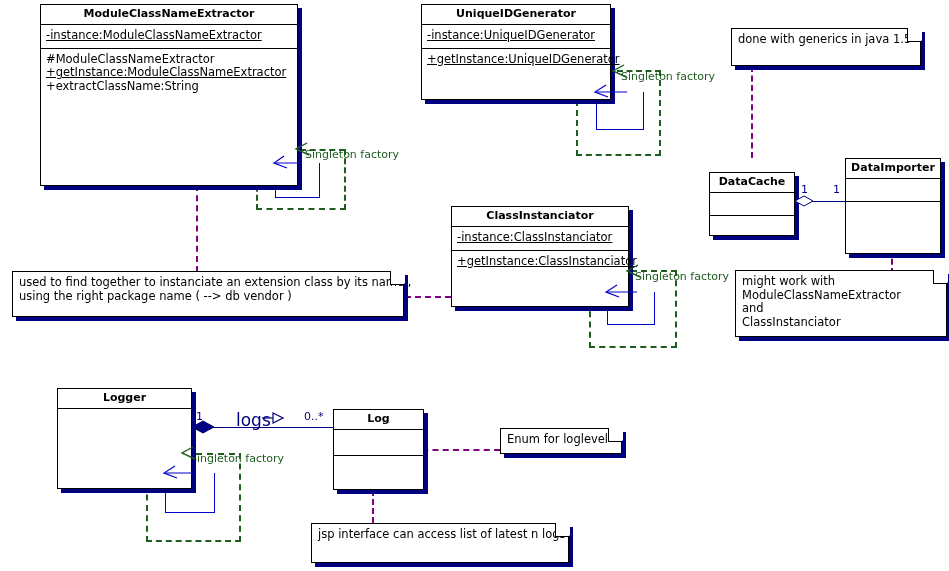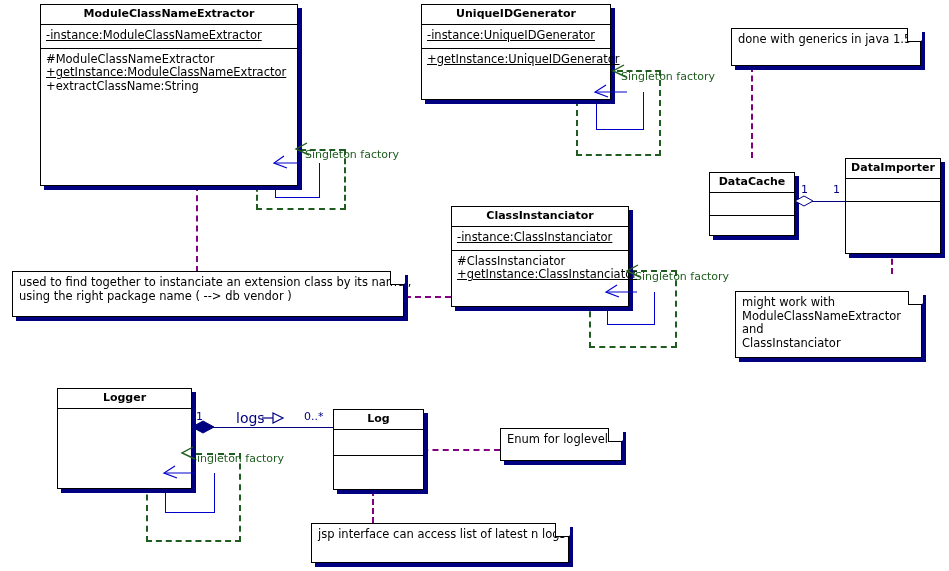--- a/index.html
+++ b/index.html
@@ -140,21 +140,21 @@
   }
   .mult{
     position:absolute;
     font-size:11px;
     color:#000080;
     white-space:nowrap;
     z-index:5;
   }
   .assoc-label{
     position:absolute;
-    font-size:14px;
+    font-size:17px;
     color:#000080;
     white-space:nowrap;
     z-index:5;
   }
   svg.overlay{
     position:absolute;
     left:0;top:0;
     width:949px;height:571px;
     pointer-events:none;
     z-index:8;
@@ -260,21 +260,20 @@
       <div class="member underline">+getInstance:UniqueIDGenerator</div>
     </div>
   </div>
 
   <div class="uml-class" style="left:451px;top:206px;width:178px;height:101px;">
     <div class="cls-name">ClassInstanciator</div>
     <div class="cls-compartment">
       <div class="member underline">-instance:ClassInstanciator</div>
     </div>
     <div class="cls-compartment">
-      <div class="member">#ClassInstanciator</div>
       <div class="member underline">+getInstance:ClassInstanciator</div>
     </div>
   </div>
 
   <div class="uml-class" style="left:709px;top:158px;width:86px;height:64px;margin-top:14px;">
     <div class="cls-name">DataCache</div>
     <div class="cls-compartment empty" style="height:22px;"></div>
     <div class="cls-compartment empty" style="height:42px;"></div>
   </div>
 
@@ -306,33 +305,33 @@
   <div class="uml-note" style="left:12px;top:271px;width:392px;height:46px;">
     <div class="note-shadow"></div>
     <div class="note-body">
       <div class="note-line">used to find together to instanciate an extension class by its name ,</div>
       <div class="note-line">using the right package name ( --&gt; db vendor )</div>
     </div>
     <div class="note-cut"></div>
     <div class="note-fold"></div>
   </div>
 
-  <div class="uml-note" style="left:735px;top:291px;width:187px;height:67px;">
+  <div class="uml-note" style="left:735px;top:270px;width:212px;height:67px;">
     <div class="note-shadow"></div>
     <div class="note-body">
       <div class="note-line">might work with</div>
       <div class="note-line">ModuleClassNameExtractor</div>
       <div class="note-line">and</div>
       <div class="note-line">ClassInstanciator</div>
     </div>
     <div class="note-cut"></div>
     <div class="note-fold"></div>
   </div>
 
-  <div class="uml-note" style="left:500px;top:428px;width:122px;height:33px;">
+  <div class="uml-note" style="left:500px;top:428px;width:122px;height:26px;">
     <div class="note-shadow"></div>
     <div class="note-body">
       <div class="note-line">Enum for loglevel</div>
     </div>
     <div class="note-cut"></div>
     <div class="note-fold"></div>
   </div>
 
   <div class="uml-note" style="left:311px;top:523px;width:258px;height:40px;">
     <div class="note-shadow"></div>

